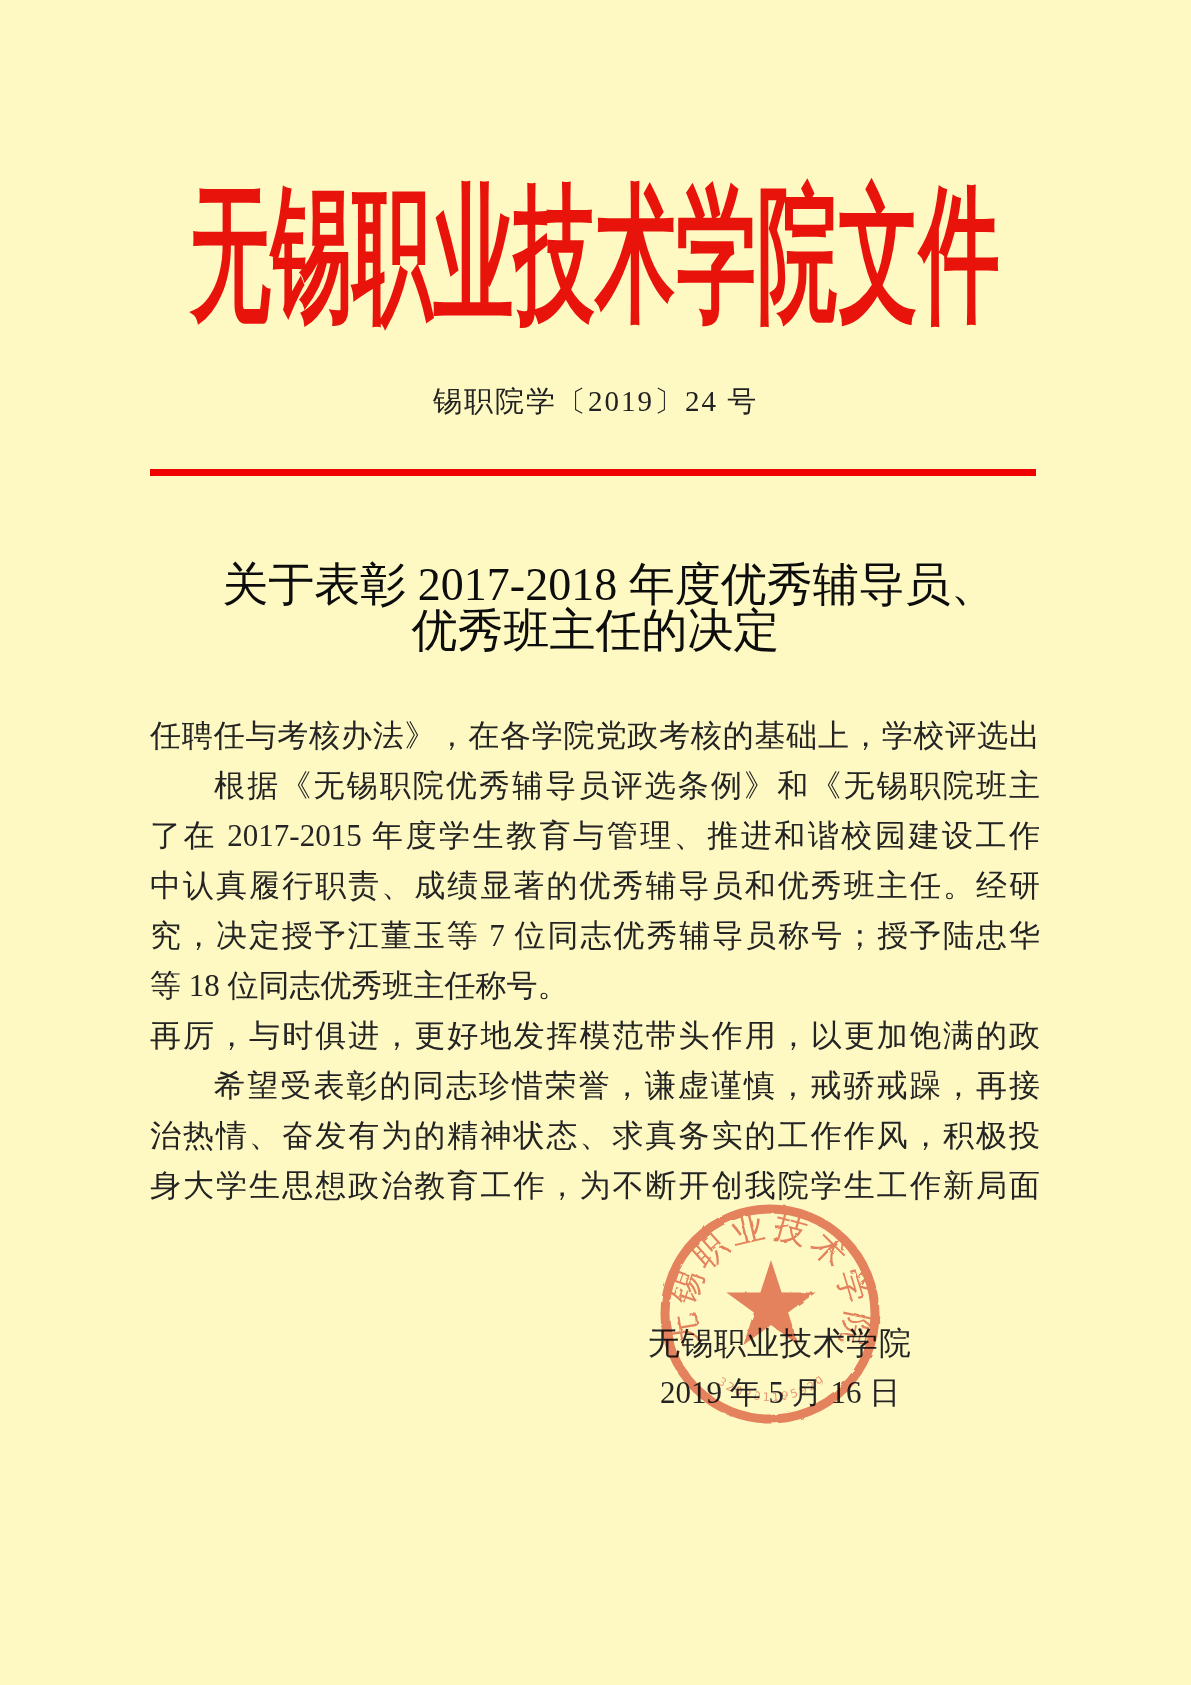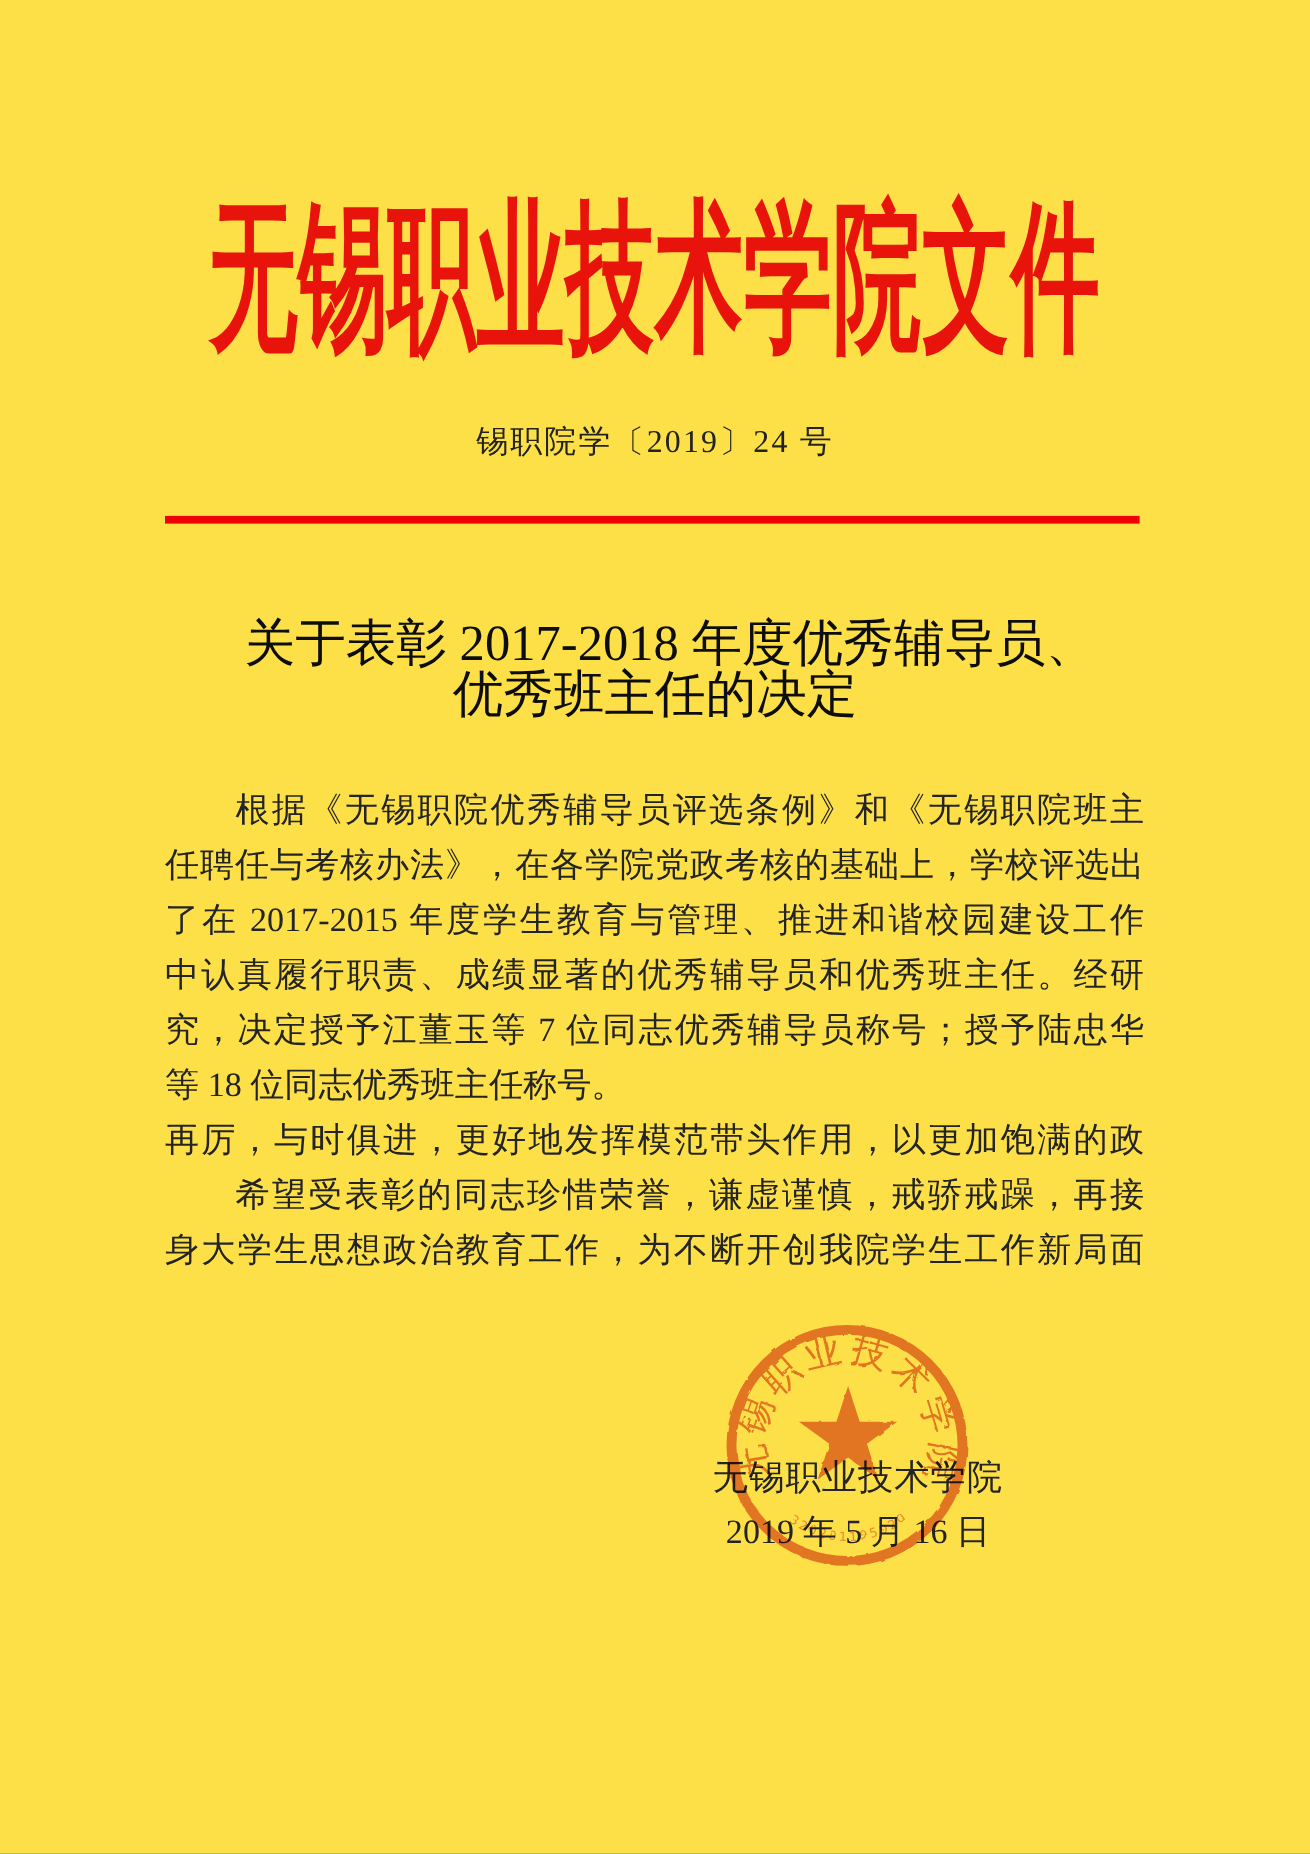--- a/index.html
+++ b/index.html
@@ -1,18 +1,18 @@
 <!DOCTYPE html>
 <html><head>
 <meta charset="utf-8">
 <style>
   html,body{margin:0;padding:0;background:#888;}
   .page{
     position:relative;width:1191px;height:1685px;margin:0 auto;
-    background:#fde047;overflow:hidden;
+    background:#fef9c3;overflow:hidden;
     font-family:"Liberation Serif","DejaVu Serif",serif;
     color:#1f1f1f;
   }
   
   .banner-wrap{
     position:absolute;left:0;right:0;top:255px;height:0;
     display:flex;justify-content:center;align-items:center;
   }
   .banner{
     font-size:80px;line-height:1;white-space:nowrap;
@@ -73,28 +73,29 @@
   </div>
 
   <div class="doc-number">锡职院学〔2019〕24 号</div>
 
   <div class="red-rule"></div>
 
   <div class="doc-title title-1">关于表彰 2017-2018 年度优秀辅导员、</div>
   <div class="doc-title title-2">优秀班主任的决定</div>
 
   <div class="body-block">
+    <div class="bline">任聘任与考核办法》，在各学院党政考核的基础上，学校评选出</div>
     <div class="bline indent">根据《无锡职院优秀辅导员评选条例》和《无锡职院班主</div>
-    <div class="bline">任聘任与考核办法》，在各学院党政考核的基础上，学校评选出</div>
     <div class="bline">了在 2017-2015 年度学生教育与管理、推进和谐校园建设工作</div>
     <div class="bline">中认真履行职责、成绩显著的优秀辅导员和优秀班主任。经研</div>
     <div class="bline">究，决定授予江董玉等 7 位同志优秀辅导员称号；授予陆忠华</div>
     <div class="bline endline">等 18 位同志优秀班主任称号。</div>
     <div class="bline">再厉，与时俱进，更好地发挥模范带头作用，以更加饱满的政</div>
     <div class="bline indent">希望受表彰的同志珍惜荣誉，谦虚谨慎，戒骄戒躁，再接</div>
+    <div class="bline">治热情、奋发有为的精神状态、求真务实的工作作风，积极投</div>
     <div class="bline">身大学生思想政治教育工作，为不断开创我院学生工作新局面</div>
   </div>
 
   <div class="sig-org">无锡职业技术学院</div>
   <div class="sig-date">2019 年 5 月 16 日</div>
 
   <svg class="seal" viewBox="0 0 224 224" width="224" height="224" aria-hidden="true">
     <defs>
       <path id="sealArcTop" d="M 43.1 144.1 A 76 76 0 1 1 180.9 144.1" fill="none"></path>
       <path id="sealArcBottom" d="M 56.1 178.6 A 87 87 0 0 0 167.9 178.6" fill="none"></path>

